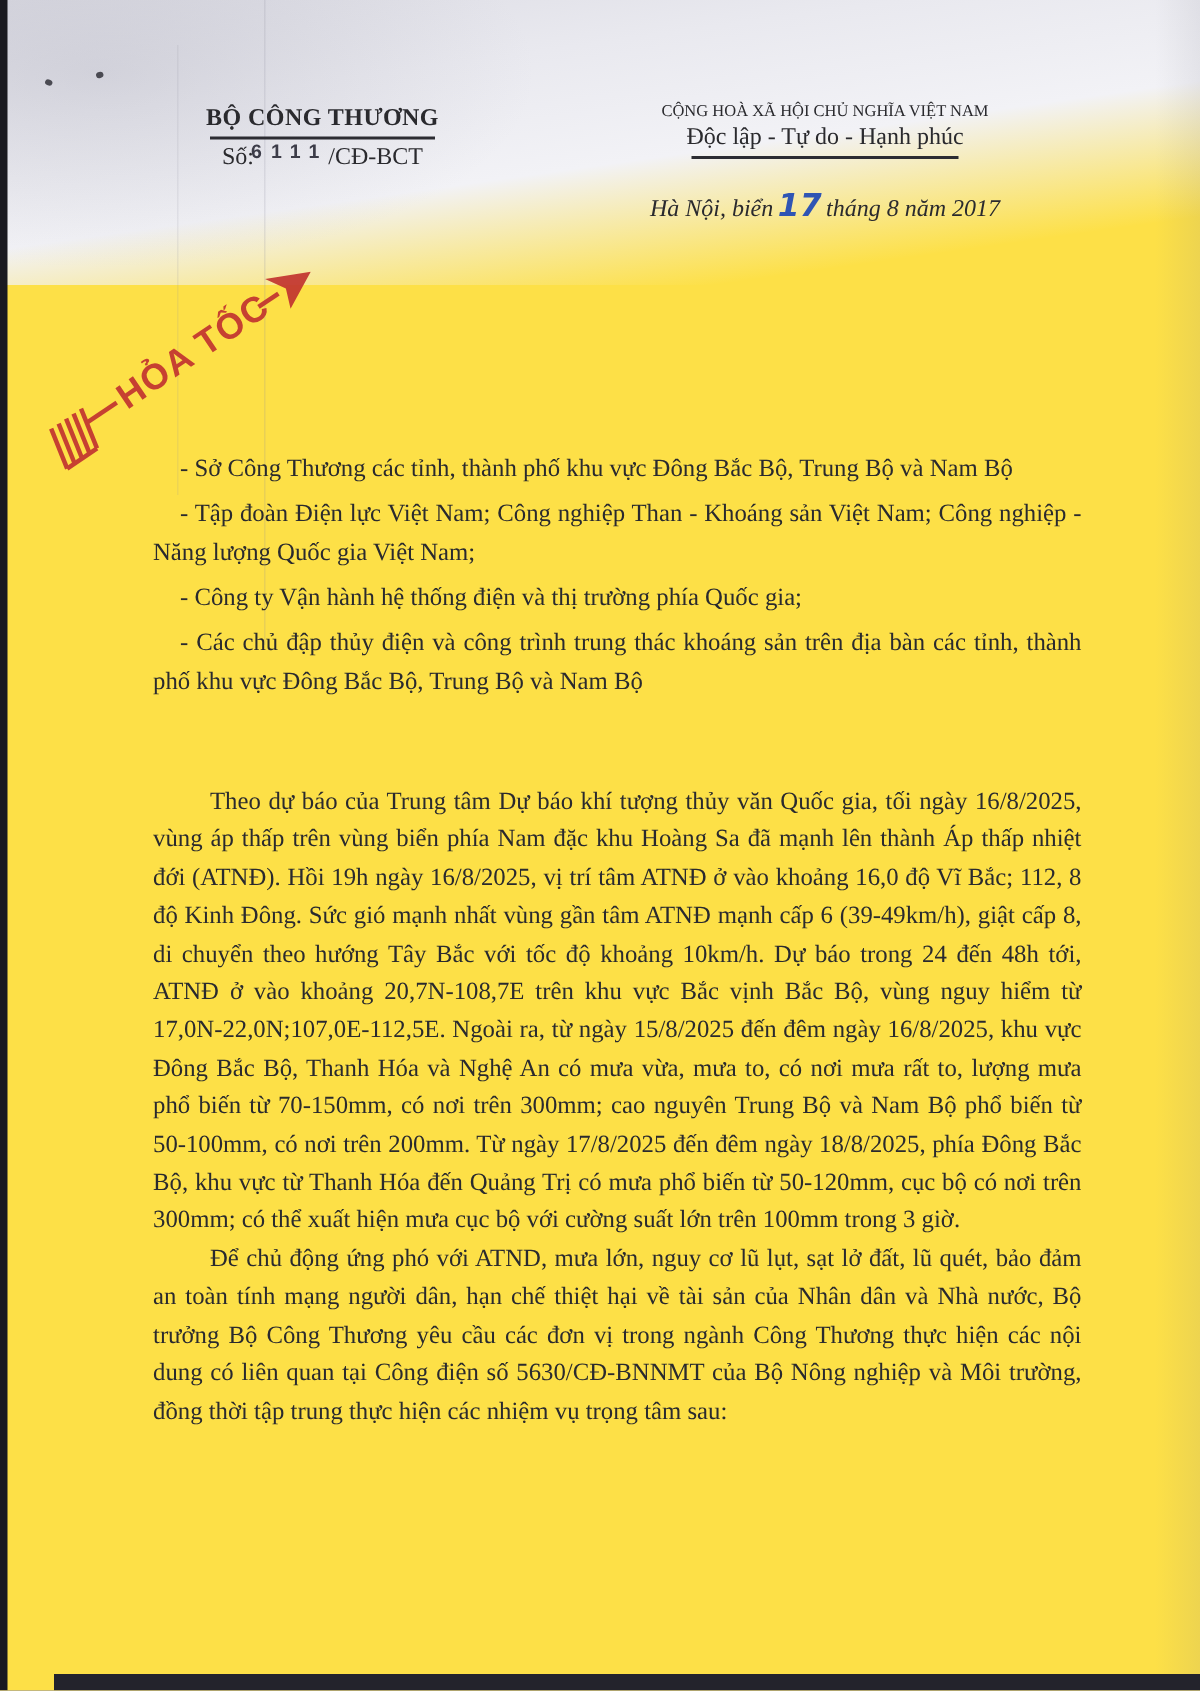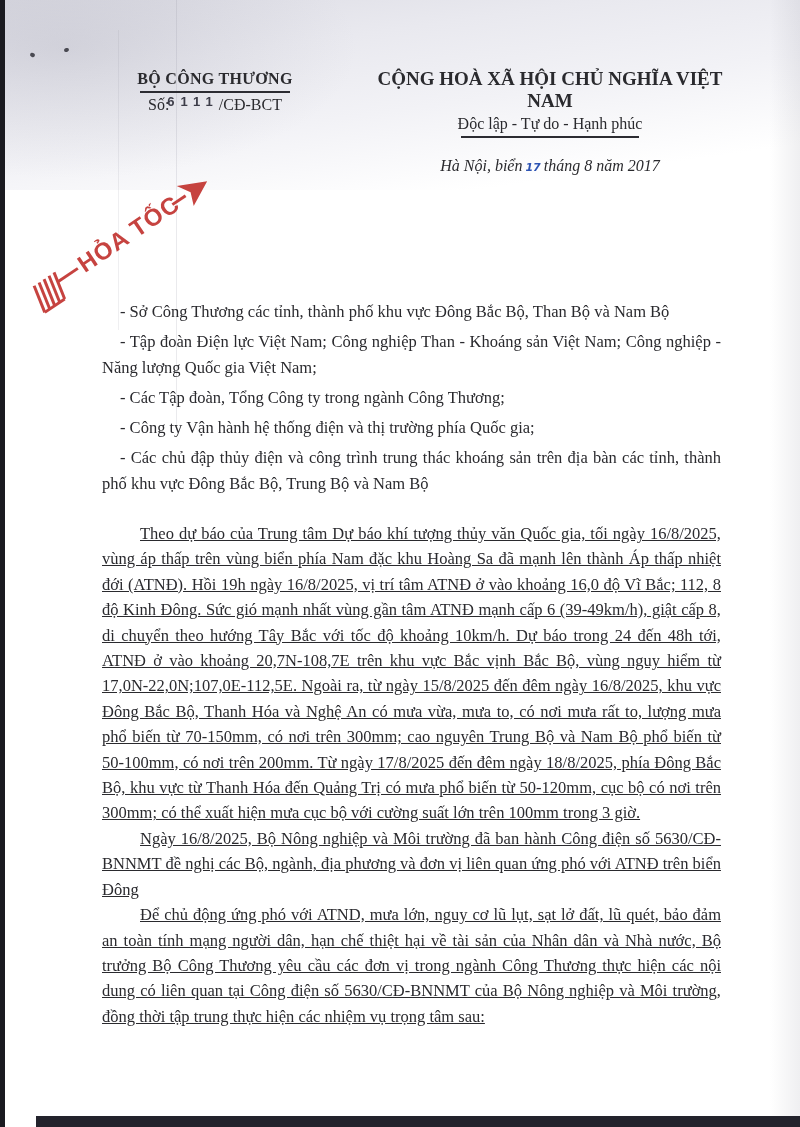--- a/index.html
+++ b/index.html
@@ -1,20 +1,20 @@
 <!DOCTYPE html>
 <html><head>
 <meta charset="utf-8">
 <style>
   html,body{margin:0;padding:0;background:#9a9aa2;}
   .page{
     position:relative;
     width:800px;height:1127px;
     margin:0 auto;
-    background:#ffffff;
+    background:#fde047;
     overflow:hidden;
     font-family:"Liberation Serif","DejaVu Serif",serif;
     color:#2a2a2e;
   }
   
   .scan-shade-top{
     position:absolute;top:0;left:0;width:100%;height:190px;
     background:linear-gradient(172deg,#dcdce4 0%,#e9e9ef 28%,#f2f2f6 55%,rgba(245,245,247,0) 85%);
     pointer-events:none;
   }
@@ -42,27 +42,27 @@
   .org-underline{width:150px;height:2px;background:#2c2c32;margin:3px auto 0;}
   .doc-number{margin-top:3px;font-size:16px;white-space:nowrap;}
   .num-stamp{
     font-family:"Liberation Sans","DejaVu Sans",sans-serif;
     font-weight:bold;font-size:13px;letter-spacing:6px;color:#3c3c48;
     position:relative;top:-4px;margin-left:-2px;
   }
 
   
   .hdr-right{position:absolute;left:355px;top:68px;width:390px;text-align:center;}
-  .nation{font-weight:bold;font-size:19px;}
+  .nation{font-weight:normal;font-size:11px;}
   .motto{font-weight:normal;font-size:16px;margin-top:3px;}
   .motto-underline{width:178px;height:2px;background:#2c2c32;margin:3px auto 0;}
   .dateline{margin-top:19px;font-style:italic;font-size:16px;}
   .day-hand{
     color:#2f55b4;font-weight:bold;
-    font-family:"DejaVu Sans",sans-serif;margin:0 3px;font-size:11px;
+    font-family:"DejaVu Sans",sans-serif;margin:0 3px;font-size:21px;
   }
 
   
   .stamp{
     position:absolute;left:28px;top:256px;width:210px;height:64px;
     transform:rotate(-34deg);transform-origin:10px 32px;
     opacity:0.92;
   }
   .stamp svg text{
     font-family:"Liberation Sans","DejaVu Sans",sans-serif;
@@ -74,21 +74,21 @@
   .title{font-size:17px;font-weight:bold;letter-spacing:1px;}
   .sub1,.sub2{font-size:16.5px;font-weight:bold;margin-top:3px;}
   .subtitle-underline{width:225px;height:1.5px;background:#2c2c32;margin:2px auto 0;transform:translateX(22px);}
   .salutation{font-size:16.5px;font-weight:bold;margin-top:22px;}
 
   
   .recipients{position:absolute;left:102px;top:299px;width:619px;}
   .recipients p{margin:0 0 4px;font-size:16.5px;line-height:26px;text-align:justify;text-indent:18px;}
 
   
-  .bodytext{position:absolute;left:102px;top:521px;width:619px;text-decoration:underline;}
+  .bodytext{position:absolute;left:102px;top:521px;width:619px;}
   .bodytext p{margin:0;font-size:16.5px;line-height:25.4px;text-align:justify;text-indent:38px;}
 </style>
 </head>
 <body>
 
 <div class="page">
 
   <div class="scan-shade-top"></div>
   <div class="scan-blob"></div>
   <div class="edge-right-shade"></div>
@@ -129,28 +129,26 @@
 
         <line x1="168" y1="38" x2="184" y2="38"></line>
       </g>
       <text x="57" y="46">HỎA TỐC</text>
       <polygon points="182,25 210,38 185,51 190,38" fill="#c23430"></polygon>
     </svg>
   </div>
 
 
   <div class="recipients">
-    <p>- Sở Công Thương các tỉnh, thành phố khu vực Đông Bắc Bộ, Than Bộ và Nam Bộ</p>
+    <p>- Sở Công Thương các tỉnh, thành phố khu vực Đông Bắc Bộ, Trung Bộ và Nam Bộ</p>
     <p>- Tập đoàn Điện lực Việt Nam; Công nghiệp Than - Khoáng sản Việt Nam; Công nghiệp - Năng lượng Quốc gia Việt Nam;</p>
-    <p>- Các Tập đoàn, Tổng Công ty trong ngành Công Thương;</p>
     <p>- Công ty Vận hành hệ thống điện và thị trường phía Quốc gia;</p>
     <p>- Các chủ đập thủy điện và công trình trung thác khoáng sản trên địa bàn các tỉnh, thành phố khu vực Đông Bắc Bộ, Trung Bộ và Nam Bộ</p>
   </div>
 
   <div class="bodytext">
     <p>Theo dự báo của Trung tâm Dự báo khí tượng thủy văn Quốc gia, tối ngày 16/8/2025, vùng áp thấp trên vùng biển phía Nam đặc khu Hoàng Sa đã mạnh lên thành Áp thấp nhiệt đới (ATNĐ). Hồi 19h ngày 16/8/2025, vị trí tâm ATNĐ ở vào khoảng 16,0 độ Vĩ Bắc; 112, 8 độ Kinh Đông. Sức gió mạnh nhất vùng gần tâm ATNĐ mạnh cấp 6 (39-49km/h), giật cấp 8, di chuyển theo hướng Tây Bắc với tốc độ khoảng 10km/h. Dự báo trong 24 đến 48h tới, ATNĐ ở vào khoảng 20,7N-108,7E trên khu vực Bắc vịnh Bắc Bộ, vùng nguy hiểm từ 17,0N-22,0N;107,0E-112,5E. Ngoài ra, từ ngày 15/8/2025 đến đêm ngày 16/8/2025, khu vực Đông Bắc Bộ, Thanh Hóa và Nghệ An có mưa vừa, mưa to, có nơi mưa rất to, lượng mưa phổ biến từ 70-150mm, có nơi trên 300mm; cao nguyên Trung Bộ và Nam Bộ phổ biến từ 50-100mm, có nơi trên 200mm. Từ ngày 17/8/2025 đến đêm ngày 18/8/2025, phía Đông Bắc Bộ, khu vực từ Thanh Hóa đến Quảng Trị có mưa phổ biến từ 50-120mm, cục bộ có nơi trên 300mm; có thể xuất hiện mưa cục bộ với cường suất lớn trên 100mm trong 3 giờ.</p>
-    <p>Ngày 16/8/2025, Bộ Nông nghiệp và Môi trường đã ban hành Công điện số 5630/CĐ-BNNMT đề nghị các Bộ, ngành, địa phương và đơn vị liên quan ứng phó với ATNĐ trên biển Đông</p>
     <p>Để chủ động ứng phó với ATND, mưa lớn, nguy cơ lũ lụt, sạt lở đất, lũ quét, bảo đảm an toàn tính mạng người dân, hạn chế thiệt hại về tài sản của Nhân dân và Nhà nước, Bộ trưởng Bộ Công Thương yêu cầu các đơn vị trong ngành Công Thương thực hiện các nội dung có liên quan tại Công điện số 5630/CĐ-BNNMT của Bộ Nông nghiệp và Môi trường, đồng thời tập trung thực hiện các nhiệm vụ trọng tâm sau:</p>
   </div>
 
   <div class="edge-left"></div>
   <div class="edge-bottom"></div>
 </div>
 
 </body></html>

